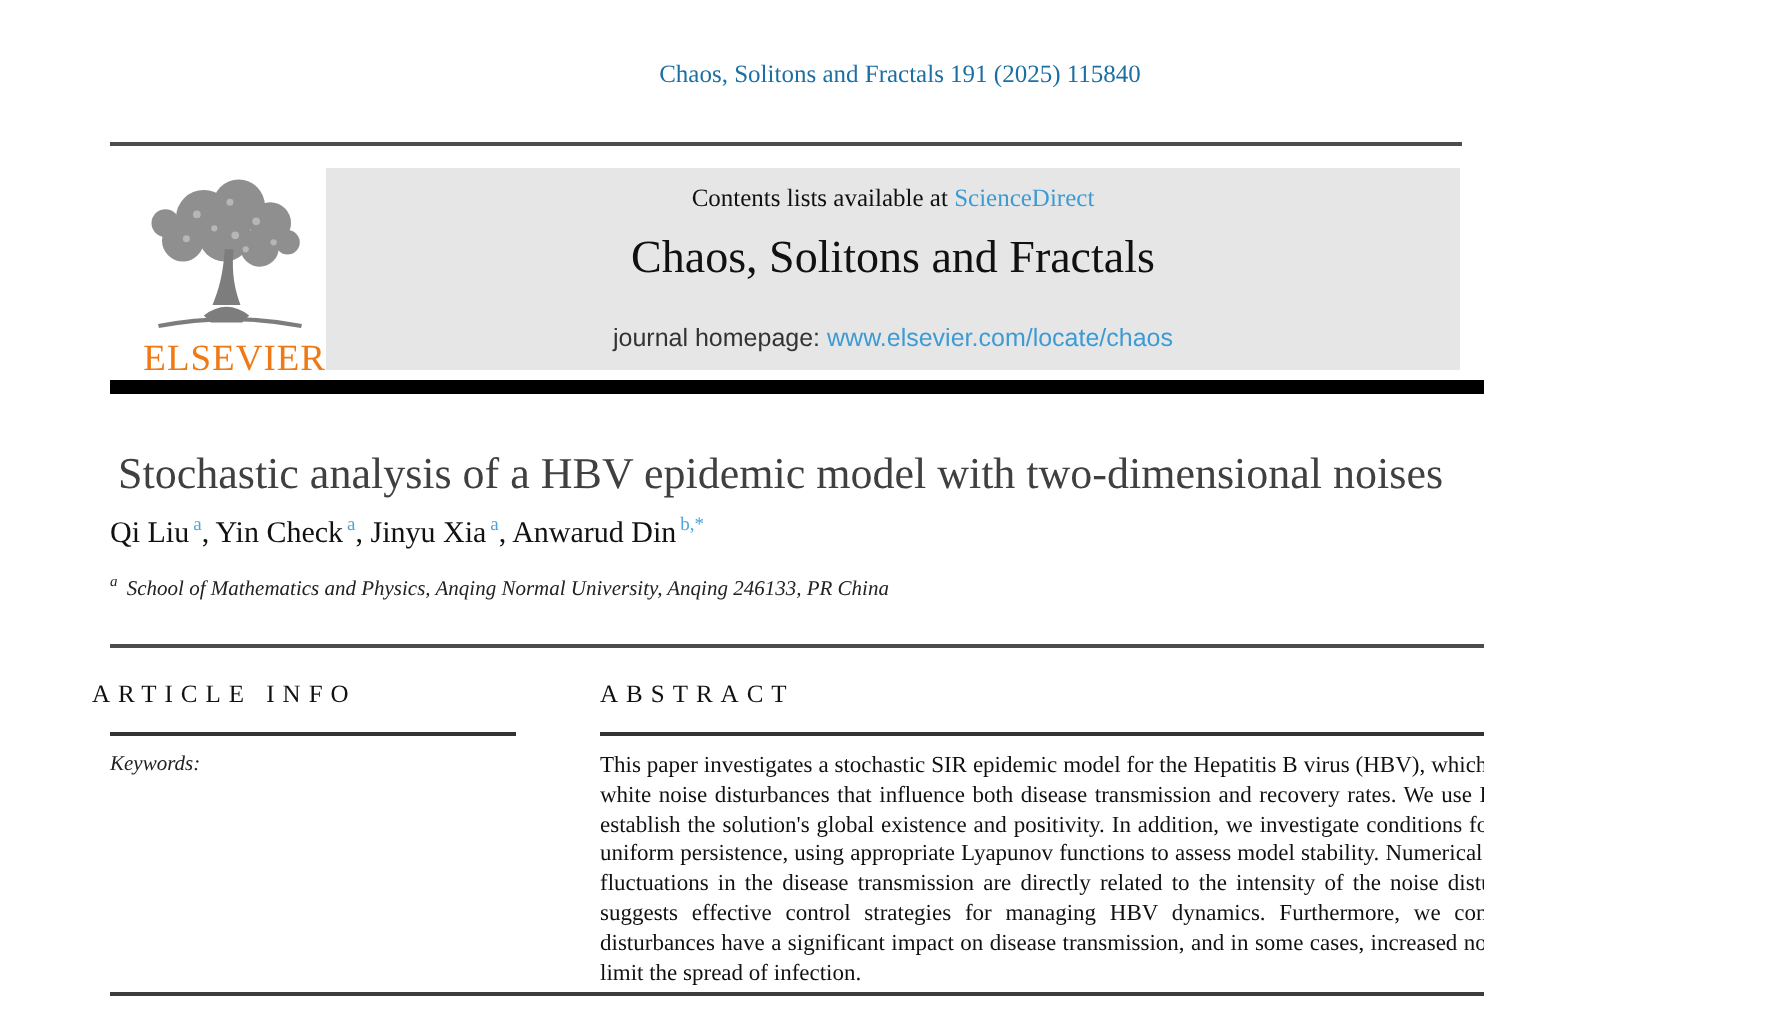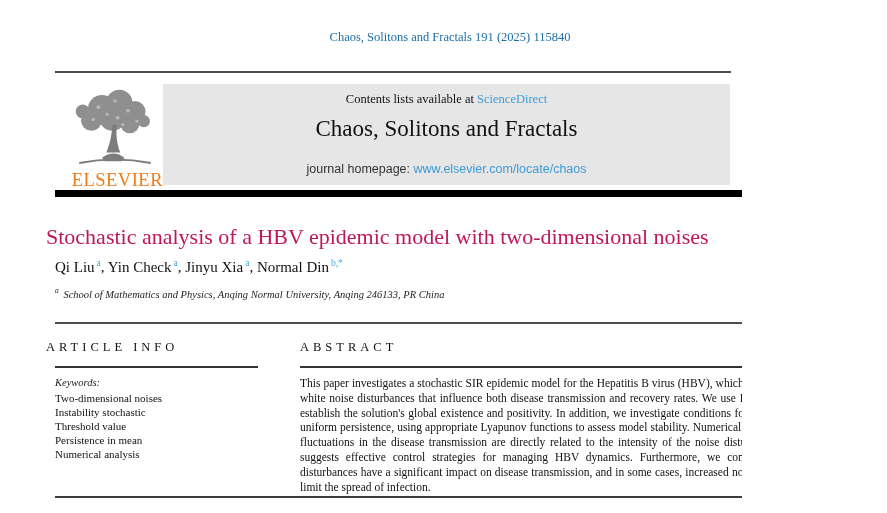--- a/index.html
+++ b/index.html
@@ -39,21 +39,21 @@
 
   
   .cover { left:744px; top:72px; width:92px; height:116px; background:#bf6e52;
            outline:1px solid rgba(60,20,10,.4); overflow:hidden; }
   .cover svg { position:absolute; left:0; top:0; }
   .cover-title { position:absolute; left:7px; top:16px; font-family:Liberation Serif, serif;
                  font-weight:bold; font-size:8.5px; line-height:11px; color:#2d0f07;margin-top:46px; }
   .bar { position:absolute; height:2.5px; border-radius:1px; }
 
   
-  .article-title { left:46px; top:224px; width:690px; font-size:22px; color:#be185d; }
+  .article-title { left:59px; top:224px; width:690px; font-size:22px; color:#404040; }
   .badge { left:751px; top:212px; width:80px; height:51px; background:#f9a8d4;
            border:4px solid #f97316; border-radius:5px; display:flex; flex-direction:column;
            align-items:center; justify-content:center; cursor:pointer; }
   .badge-text { font-family:"Liberation Sans",sans-serif; font-size:8.5px; line-height:9.5px;
                 color:#555; text-align:center; }
   .authors { left:55px; top:258px; width:690px; font-size:15px; color:#111; }
   .authors sup { color:#4ba5d8; font-size:9.5px; margin-left:2px; }
   .affiliations { left:55px; top:284px; width:690px; font-style:italic;
                   font-size:10.5px; line-height:13.5px; color:#222; }
   .affiliations sup { font-size:7.5px; margin-right:2px; }
@@ -156,40 +156,33 @@
       <circle cx="12" cy="12" r="9.6" fill="none" stroke="#2aa2dc" stroke-width="2.6"></circle>
       <path d="M2.6 14.5 A 9.6 9.6 0 0 0 8.2 21.1" fill="none" stroke="#f5b335" stroke-width="2.6"></path>
       <path d="M8.6 5.4 h6.8 v10.2 l-3.4 -2.7 -3.4 2.7 z" fill="#d93b3e"></path>
     </svg>
     <div class="badge-text">
       <div>Check for</div>
       <div>updates</div>
     </div>
   </div>
 
-  <div class="abs authors"><span><span>Qi Liu</span><sup>a</sup></span>, <span><span>Yin Check</span><sup>a</sup></span>, <span><span>Jinyu Xia</span><sup>a</sup></span>, <span><span>Normal Din</span><sup>b,*</sup></span></div>
+  <div class="abs authors"><span><span>Qi Liu</span><sup>a</sup></span>, <span><span>Yin Check</span><sup>a</sup></span>, <span><span>Jinyu Xia</span><sup>a</sup></span>, <span><span>Anwarud Din</span><sup>b,*</sup></span></div>
 
   <div class="abs affiliations">
       <div><sup>a</sup> School of Mathematics and Physics, Anqing Normal University, Anqing 246133, PR China</div>
     </div>
 
   <div class="abs mid-rule"></div>
 
   <div class="abs sec-heading info-heading">ARTICLE INFO</div>
   <div class="abs sec-heading abst-heading">ABSTRACT</div>
 
   <div class="abs info-rule"></div>
   <div class="abs abst-rule"></div>
 
   <div class="abs kw-label">Keywords:</div>
-  <div class="abs kw-list">
-      <div>Two-dimensional noises</div>
-      <div>Instability stochastic</div>
-      <div>Threshold value</div>
-      <div>Persistence in mean</div>
-      <div>Numerical analysis</div>
-    </div>
 
   <div class="abs abstract">This paper investigates a stochastic SIR epidemic model for the Hepatitis B virus (HBV), which includes two types of white noise disturbances that influence both disease transmission and recovery rates. We use Lyapunov functions to establish the solution's global existence and positivity. In addition, we investigate conditions for HBV extinction and uniform persistence, using appropriate Lyapunov functions to assess model stability. Numerical simulations show that fluctuations in the disease transmission are directly related to the intensity of the noise disturbances. This insight suggests effective control strategies for managing HBV dynamics. Furthermore, we conclude that stochastic disturbances have a significant impact on disease transmission, and in some cases, increased noise intensity may help limit the spread of infection.</div>
 
   <div class="abs bottom-rule"></div>
 
 </div>
 
 </body></html>

